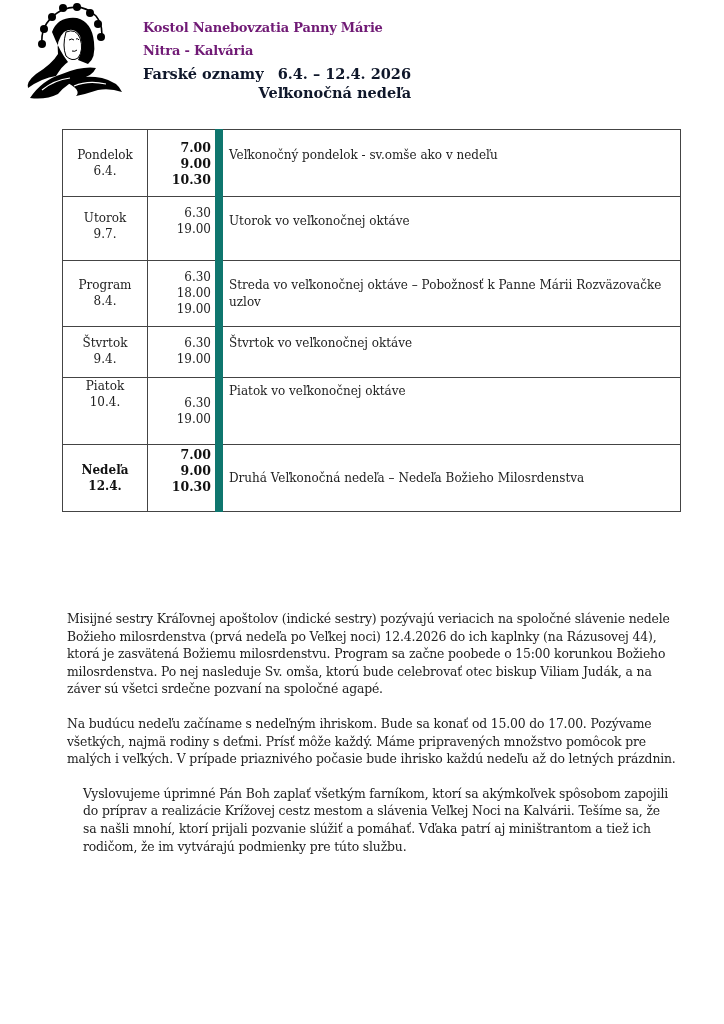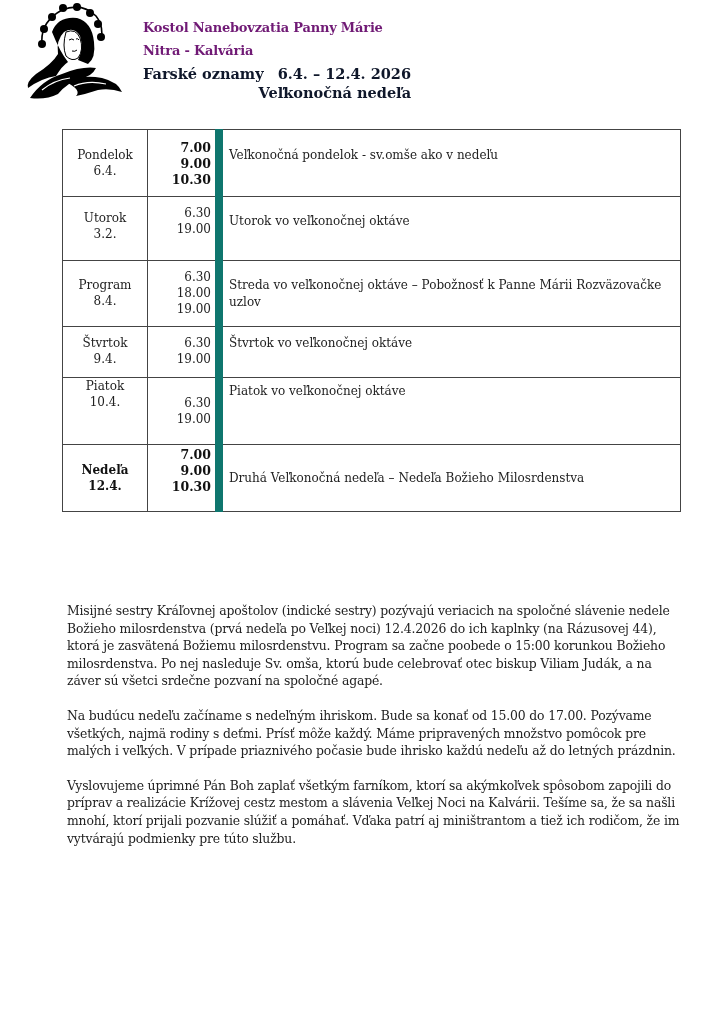--- a/index.html
+++ b/index.html
@@ -37,22 +37,22 @@
   .bold { font-weight: bold; color: #111; }
   .times .t { display: block; }
   .times.bold .t { font-size: 12.5px; }
   .desc .it { }
 
   .notes {
     position: absolute; left: 67px; top: 594px; width: 620px;
     font-family: "DejaVu Serif", serif; font-size: 12.4px; line-height: 17.6px;
     color: #222; letter-spacing: -0.15px;
   }
-  .notes p { margin: 8px 0 17px 0; }
-  .notes p.tight { margin: 0; }
+  .notes p { margin: 16px 0 17px 0; }
+  .notes p.tight { margin: 16px; }
 </style>
 </head>
 <body>
 
 <div class="logo">
   <svg width="108" height="102" viewBox="0 0 108 102" xmlns="http://www.w3.org/2000/svg">
 
     <g fill="#000">
       <circle cx="20" cy="42" r="4"></circle>
       <circle cx="22" cy="27" r="4"></circle>
@@ -94,27 +94,27 @@
       <td class="day">
         <div>Pondelok</div>
         <div>6.4.</div>
       </td>
       <td class="times bold" style="vertical-align:top;padding-top:10px">
         <span class="t">7.00</span>
         <span class="t">9.00</span>
         <span class="t">10.30</span>
       </td>
       <td class="desc" style="padding-top:17px">
-        <span>Veľkonočná pondelok - </span><span class="it">sv.omše ako v nedeľu</span>
+        <span>Veľkonočný pondelok - </span><span class="it">sv.omše ako v nedeľu</span>
       </td>
     </tr>
     <tr style="height:64px">
       <td class="day" style="vertical-align:top;padding-top:13px">
         <div>Utorok</div>
-        <div>3.2.</div>
+        <div>9.7.</div>
       </td>
       <td class="times" style="vertical-align:top;padding-top:8px">
         <span class="t">6.30</span>
         <span class="t">19.00</span>
       </td>
       <td class="desc" style="padding-top:16px">
         <span>Utorok vo veľkonočnej oktáve</span>
       </td>
     </tr>
     <tr style="height:66px">

